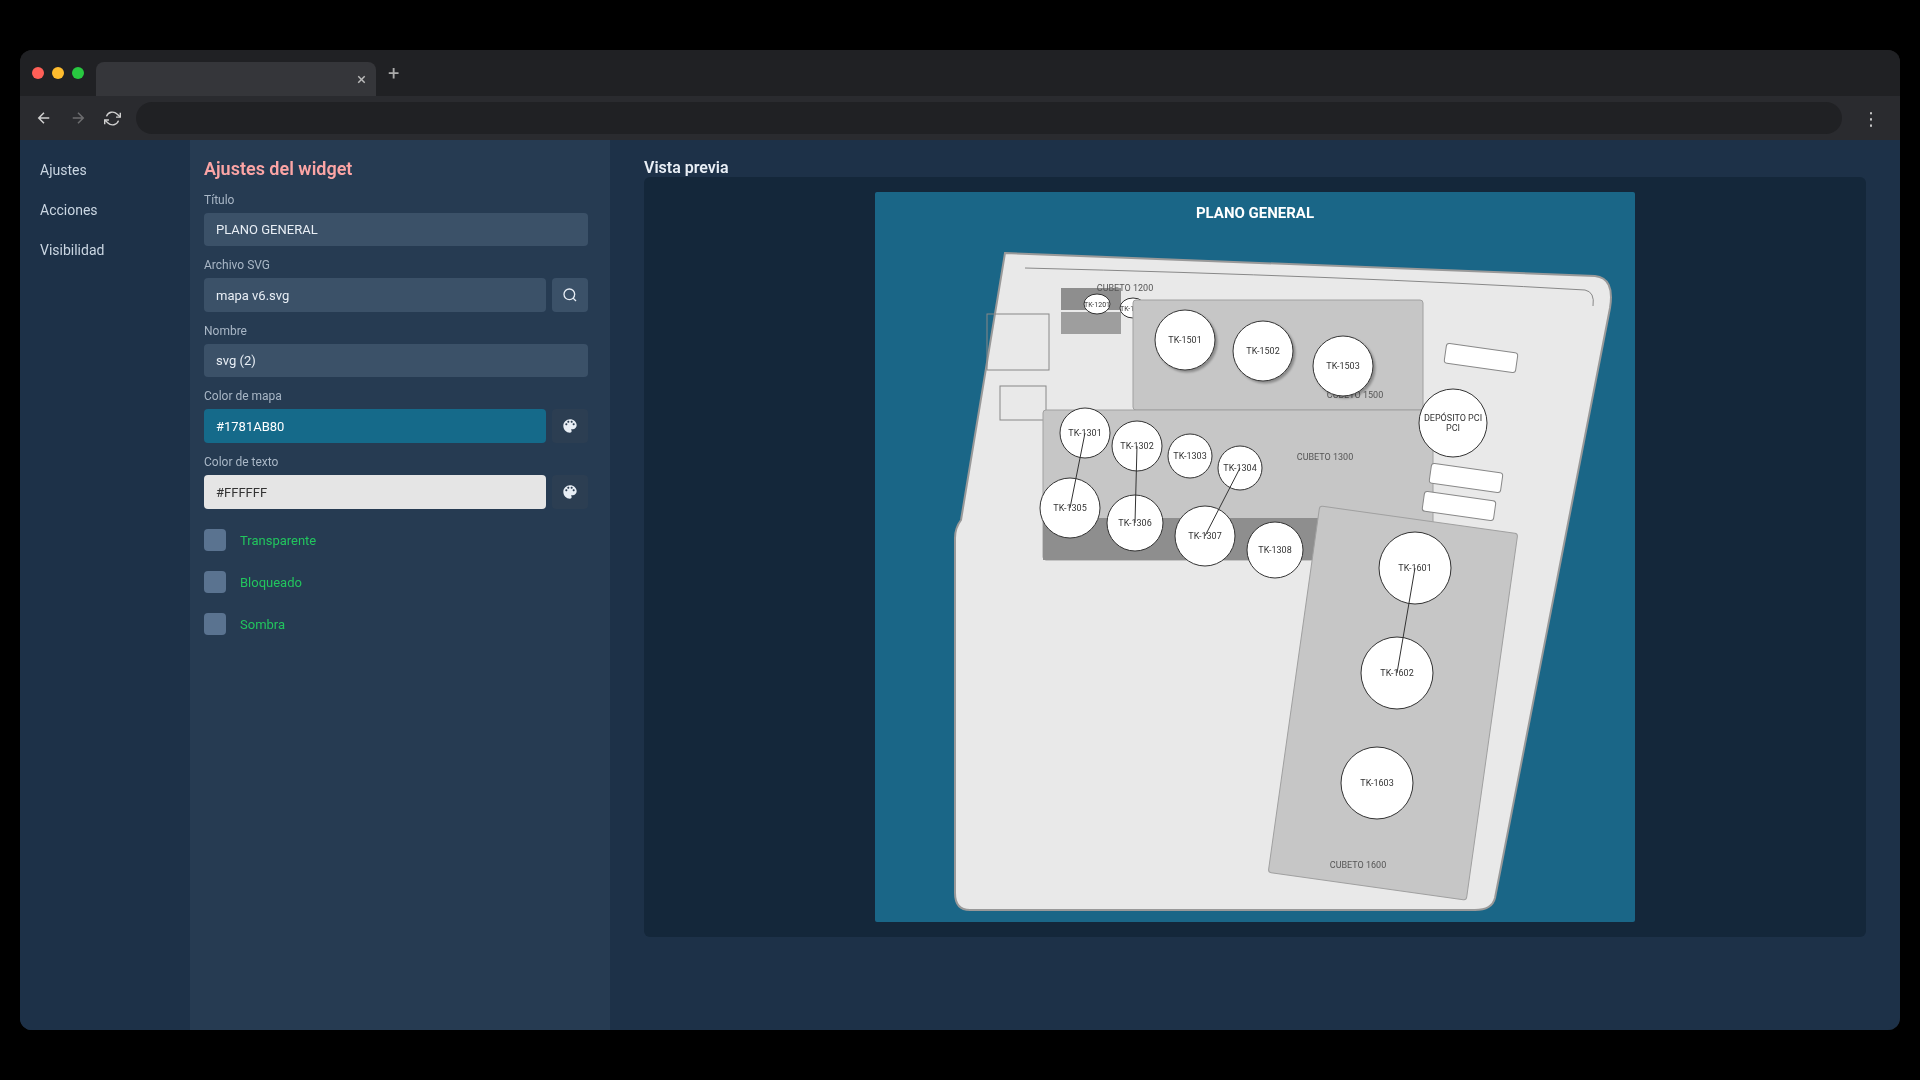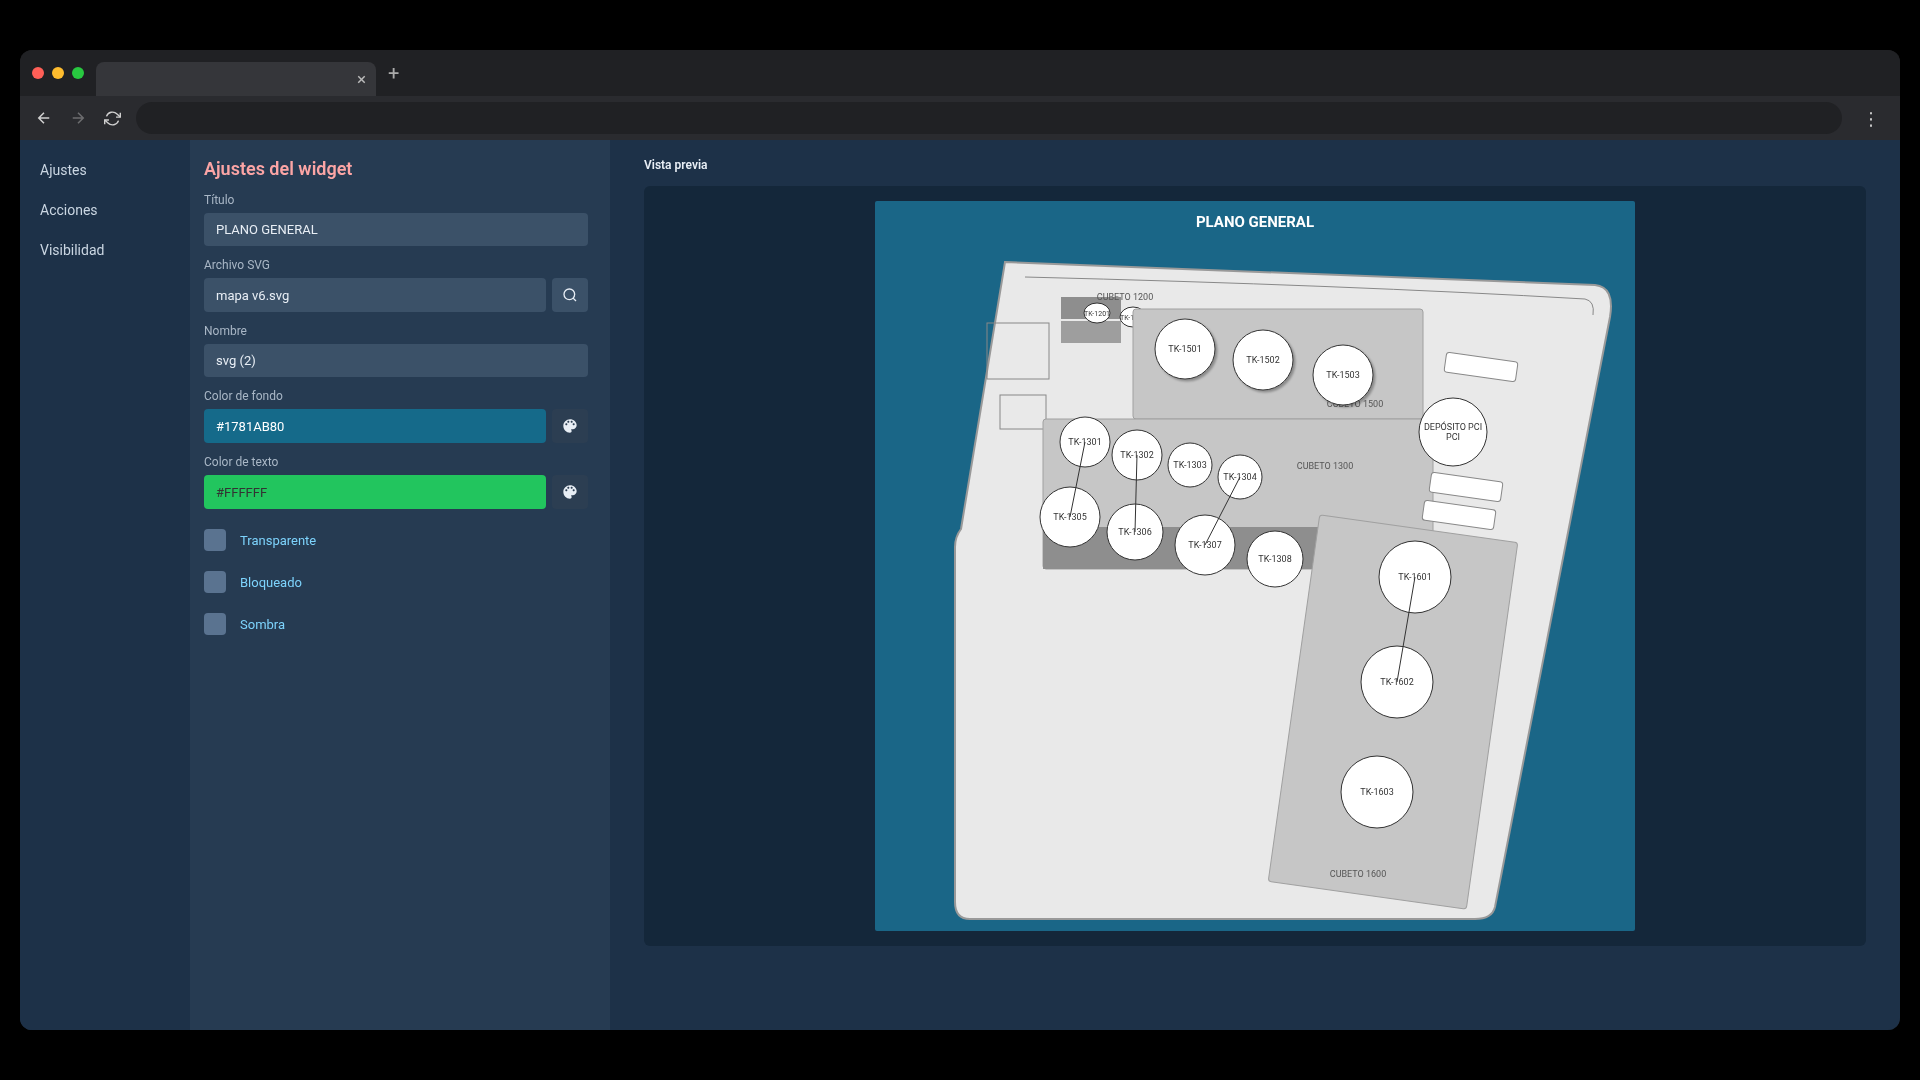--- a/index.html
+++ b/index.html
@@ -22,33 +22,33 @@
 
 .app { flex:1; background:#1d3148; display:flex;justify-content:space-between; }
 
 .sidebar { width:170px; background:#1d3148; padding-top:10px; }
 .sidebar-item { padding:12px 20px; color:#cad6e2; font-size:14px; cursor:pointer; }
 
 .settings-panel { width:420px; background:#263b52; padding:18px 22px 18px 14px; }
 .settings-panel h1 { font-size:18px; color:#fca5a5; font-weight:600; margin-bottom:14px; }
 .field-label { font-size:12px; color:#a9b7c6; margin-bottom:6px; margin-top:12px; }
 .text-input { width:100%; background:#3b5168; border:none; border-radius:4px; padding:9px 12px; font-size:13px; color:#e8eef5; }
-.text-input.white { background:#22c55e; color:#333; }
+.text-input.white { background:#e5e5e5; color:#333; }
 .text-input.teal { background:#156a8a; color:#ffffff; }
 .input-row { display:flex; gap:6px; }
 .input-row .text-input { flex:1; }
 .icon-btn { width:36px; height:34px; border-radius:4px; background:#3b5168; display:flex; align-items:center; justify-content:center; cursor:pointer; }
 .icon-btn.dark { background:#2c3e52; }
 
 .check-row { display:flex; align-items:center; gap:14px; margin-top:20px; }
 .checkbox { width:22px; height:22px; background:#5a7390; border-radius:4px; cursor:pointer; }
-.check-label { font-size:13px; color:#7dd3fc; }
+.check-label { font-size:13px; color:#22c55e; }
 
 .preview-area { flex:1; padding:18px 34px; }
-.preview-area h1 { font-size:12px; color:#e8eef5; font-weight:600; margin-bottom:14px; }
+.preview-area h1 { font-size:16px; color:#e8eef5; font-weight:600; }
 .preview-card { background:#14273a; border-radius:6px; padding:0; height:760px; display:flex; align-items:center; justify-content:center; }
 .plano-wrap { background:#1a6687; width:760px; height:730px; position:relative; border-radius:2px; }
 .plano-title { text-align:center; color:#fff; font-weight:700; font-size:15px; padding:12px 0 6px; }
 .plano-svg { width:100%; height:calc(100% - 40px); }
 
 .tank-label { font-size:9px; fill:#333; text-anchor:middle; }
 .tank-label.small { font-size:7px; }
 .area-label { font-size:9px; fill:#555; text-anchor:middle; }
 </style>
 </head>
@@ -110,21 +110,21 @@
           <svg width="16" height="16" viewBox="0 0 24 24" fill="none" stroke="#e8eef5" stroke-width="2">
               <circle cx="11" cy="11" r="8"></circle>
               <path d="M21 21l-4.35-4.35"></path>
             </svg>
         </div>
       </div>
 
       <div class="field-label">Nombre</div>
       <input class="text-input" value="svg (2)" style="">
 
-      <div class="field-label">Color de fondo</div>
+      <div class="field-label">Color de mapa</div>
       <div class="input-row">
         <input class="text-input teal" value="#1781AB80" style="">
         <div class="icon-btn dark">
           <svg width="16" height="16" viewBox="0 0 24 24" fill="#e8eef5">
               <path d="M12 2C6.49 2 2 6.49 2 12s4.49 10 10 10c1.38 0 2.5-1.12 2.5-2.5 0-.61-.23-1.2-.64-1.67-.08-.1-.13-.21-.13-.33 0-.28.22-.5.5-.5H16c3.31 0 6-2.69 6-6 0-4.96-4.49-9-10-9zm-5.5 9c-.83 0-1.5-.67-1.5-1.5S5.67 8 6.5 8 8 8.67 8 9.5 7.33 11 6.5 11zm3-4C8.67 7 8 6.33 8 5.5S8.67 4 9.5 4s1.5.67 1.5 1.5S10.33 7 9.5 7zm5 0c-.83 0-1.5-.67-1.5-1.5S13.67 4 14.5 4s1.5.67 1.5 1.5S15.33 7 14.5 7zm3 4c-.83 0-1.5-.67-1.5-1.5S16.67 8 17.5 8s1.5.67 1.5 1.5-.67 1.5-1.5 1.5z"></path>
             </svg>
         </div>
       </div>
 
       <div class="field-label">Color de texto</div>

